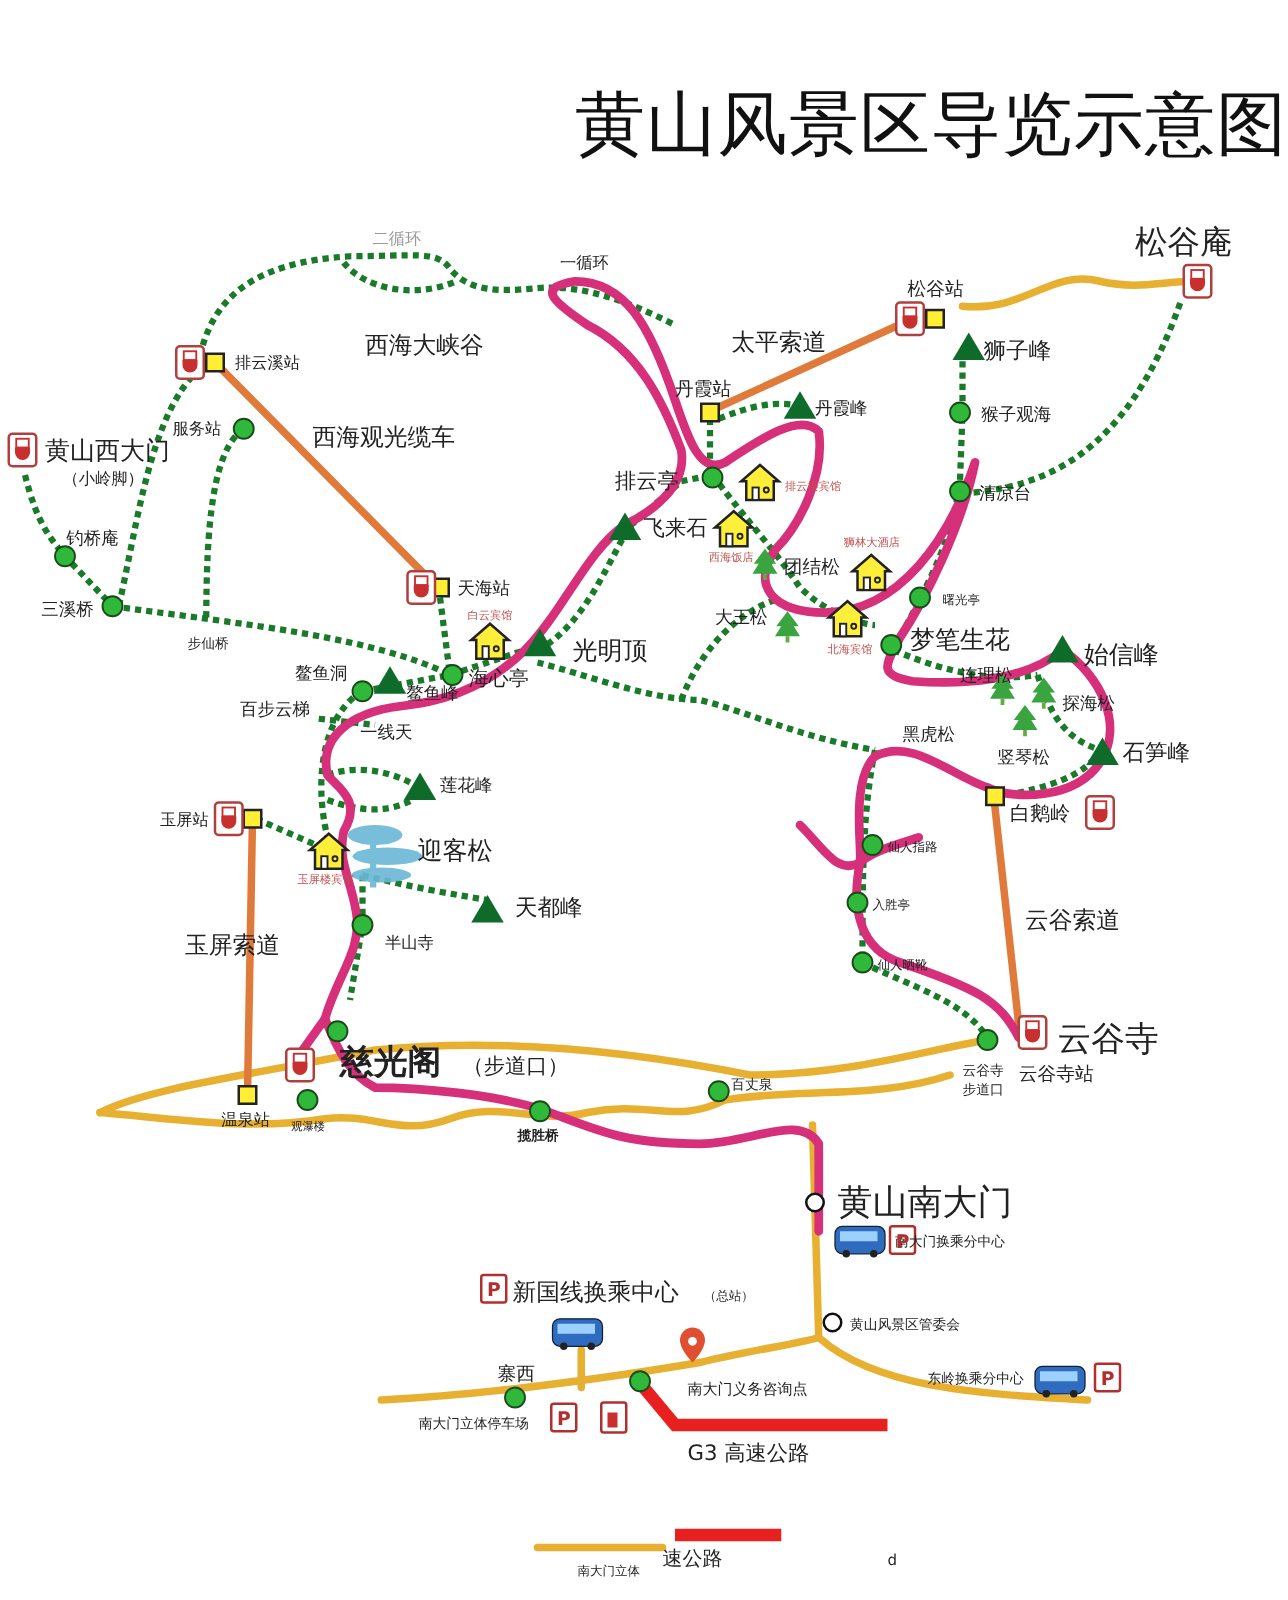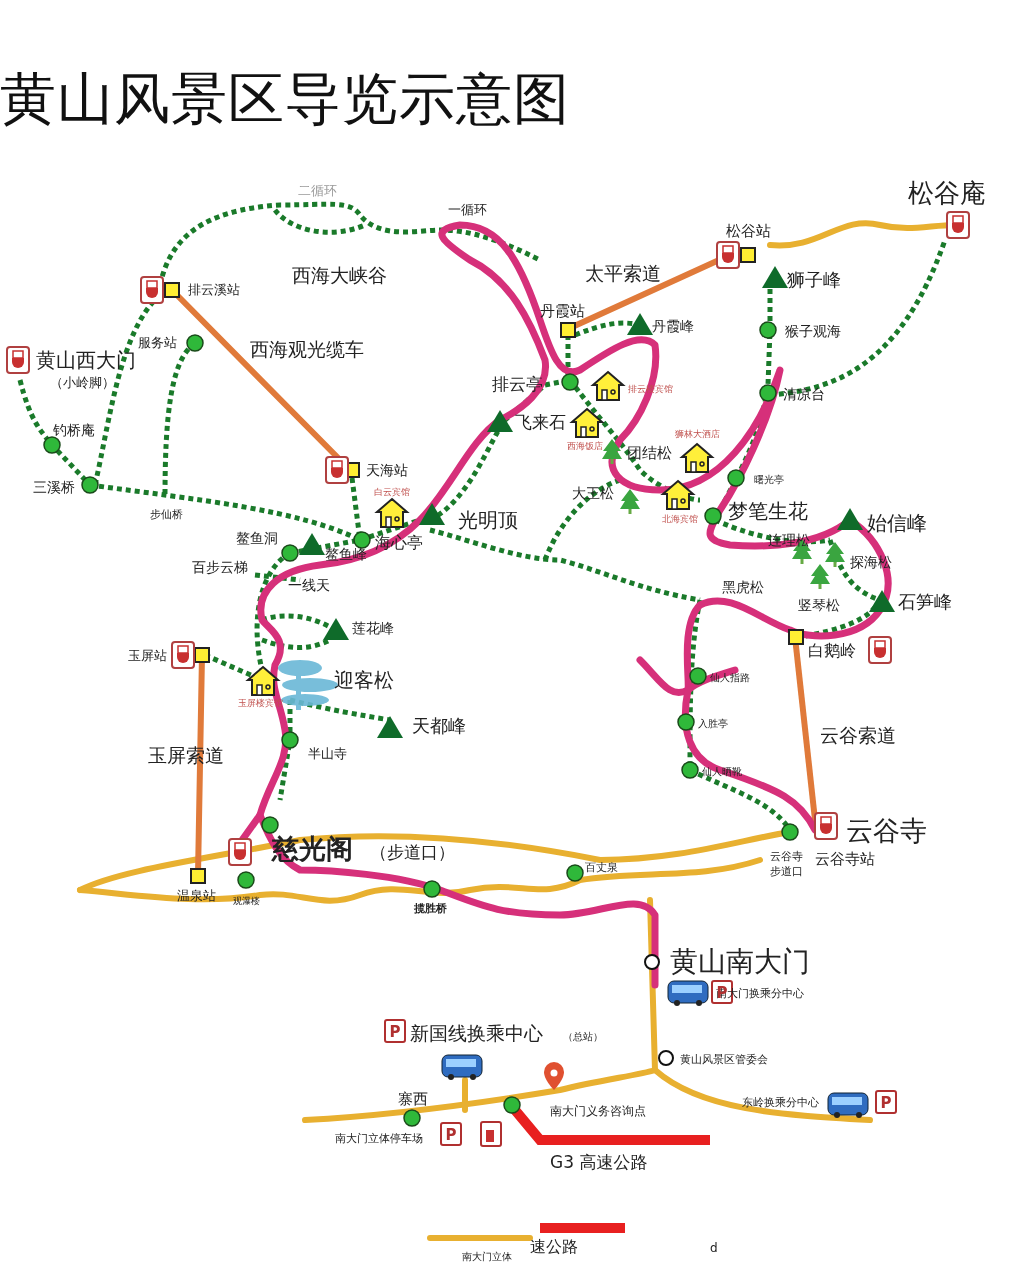--- a/index.html
+++ b/index.html
@@ -1,18 +1,18 @@
 <!DOCTYPE html>
 <html><head>
 <meta charset="utf-8">
 <style>
   html,body{margin:0;padding:0;background:#fff;}
   body{width:1030px;height:1280px;position:relative;overflow:hidden;font-family:"DejaVu Sans","Liberation Sans",sans-serif;}
   #map{position:absolute;left:0;top:0;}
-  .title{position:absolute;left:0;top:62px;width:1030px;text-align:left;font-size:56px;color:#111;letter-spacing:1px;font-family:"DejaVu Sans",sans-serif;}
+  .title{position:absolute;left:0;top:62px;width:1030px;text-align:right;font-size:56px;color:#111;letter-spacing:1px;font-family:"DejaVu Sans",sans-serif;}
   svg text{font-family:"DejaVu Sans","Liberation Sans",sans-serif;}
 </style>
 </head>
 <body>
 
 <div class="title">黄山风景区导览示意图</div>
 
 <svg id="map" width="1030" height="1280" viewBox="0 0 1030 1280" xmlns="http://www.w3.org/2000/svg">
   <defs>
     <g id="peak">

